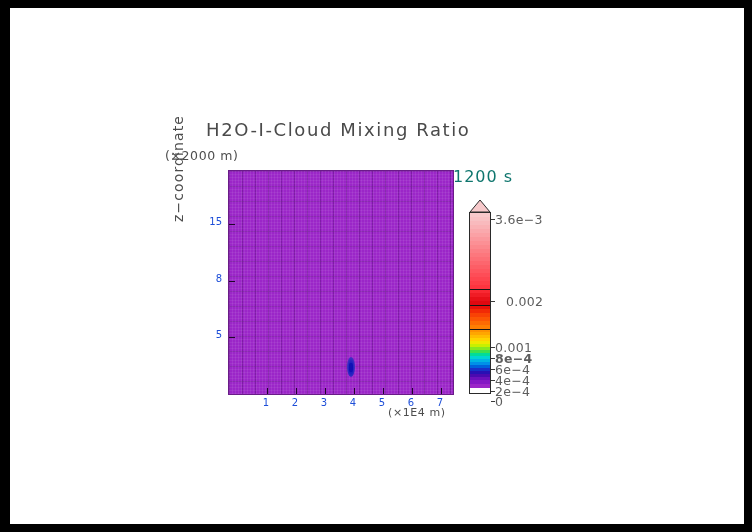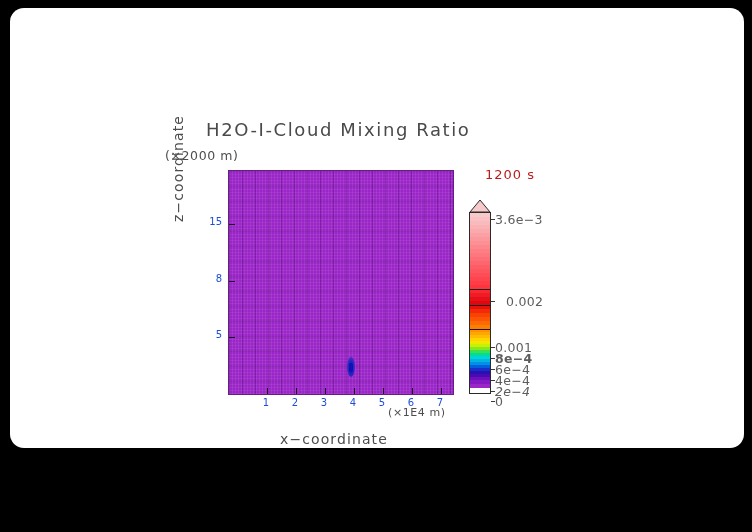--- a/index.html
+++ b/index.html
@@ -13,23 +13,22 @@
     overflow: hidden;
     font-family: "DejaVu Sans", sans-serif;
   }
 
   
   #page {
     position: absolute;
     left: 10px;
     top: 8px;
     width: 734px;
-    height: 440px;
+    height: 516px;
     background: #ffffff;
-    border-radius: 14px;
   }
 
   
   #figure {
     position: absolute;
     left: 0;
     top: 0;
     width: 734px;
     height: 516px;
   }
@@ -56,24 +55,23 @@
     left: 155px;
     top: 140px;
     font-size: 12.5px;
     letter-spacing: 0.6px;
   }
 
   
   #time-annotation {
     left: 443px;
     top: 159px;
-    font-size: 13px;
+    font-size: 16px;
     letter-spacing: 1px;
-    color: #b91c1c;
-    padding-left: 32px;
+    color: #0f766e;
   }
 
   
   #plot-area {
     position: absolute;
     left: 218px;
     top: 162px;
     width: 224px;
     height: 223px;
     background: #9b26c8;
@@ -264,21 +262,20 @@
         <div class="ticklabel ticklabel-x" style="left: 418px;">7</div>
       </div>
     <div id="ytick-labels">
         <div class="ticklabel ticklabel-y" style="top: 208px; left: 186px;">15</div>
         <div class="ticklabel ticklabel-y" style="top: 265px; left: 186px;">8</div>
         <div class="ticklabel ticklabel-y" style="top: 321px; left: 186px;">5</div>
       </div>
 
     <div class="txt" id="x-unit-label">(×1E4 m)</div>
 
-    <div class="txt" id="x-axis-title">x−coordinate</div>
     <div class="txt" id="y-axis-title">z−coordinate</div>
 
     <div id="colorbar-wrap">
       <svg id="colorbar-arrow" viewBox="0 0 22 12">
         <polygon points="11,0 21,12 1,12" fill="#f7c9cb" stroke="#2a2a2a" stroke-width="1"></polygon>
       </svg>
       <div id="colorbar-bar">
           <div class="cb-band" style="top: 0px; height: 4px; background: rgb(247, 201, 203);"></div>
           <div class="cb-band" style="top: 4px; height: 4px; background: rgb(248, 194, 196);"></div>
           <div class="cb-band" style="top: 8px; height: 4px; background: rgb(249, 186, 189);"></div>
@@ -337,21 +334,21 @@
           <div class="cb-label" style="top: 94px; margin-left: 11px;">0.002</div>
           <div class="cb-tick" style="top: 101px;"></div>
           <div class="cb-label" style="top: 140px;">0.001</div>
           <div class="cb-tick" style="top: 147px;"></div>
           <div class="cb-label" style="top: 151px; font-weight: bold;">8e−4</div>
           <div class="cb-tick" style="top: 158px;"></div>
           <div class="cb-label" style="top: 162px;">6e−4</div>
           <div class="cb-tick" style="top: 169px;"></div>
           <div class="cb-label" style="top: 173px;">4e−4</div>
           <div class="cb-tick" style="top: 180px;"></div>
-          <div class="cb-label" style="top: 184px; font-style: italic;">2e−4</div>
+          <div class="cb-label" style="top: 184px;">2e−4</div>
           <div class="cb-tick" style="top: 191px;"></div>
           <div class="cb-label" style="top: 194px;">0</div>
           <div class="cb-tick" style="top: 201px;"></div>
         </div>
     </div>
 
   </div>
 </div>
 
 </body></html>

